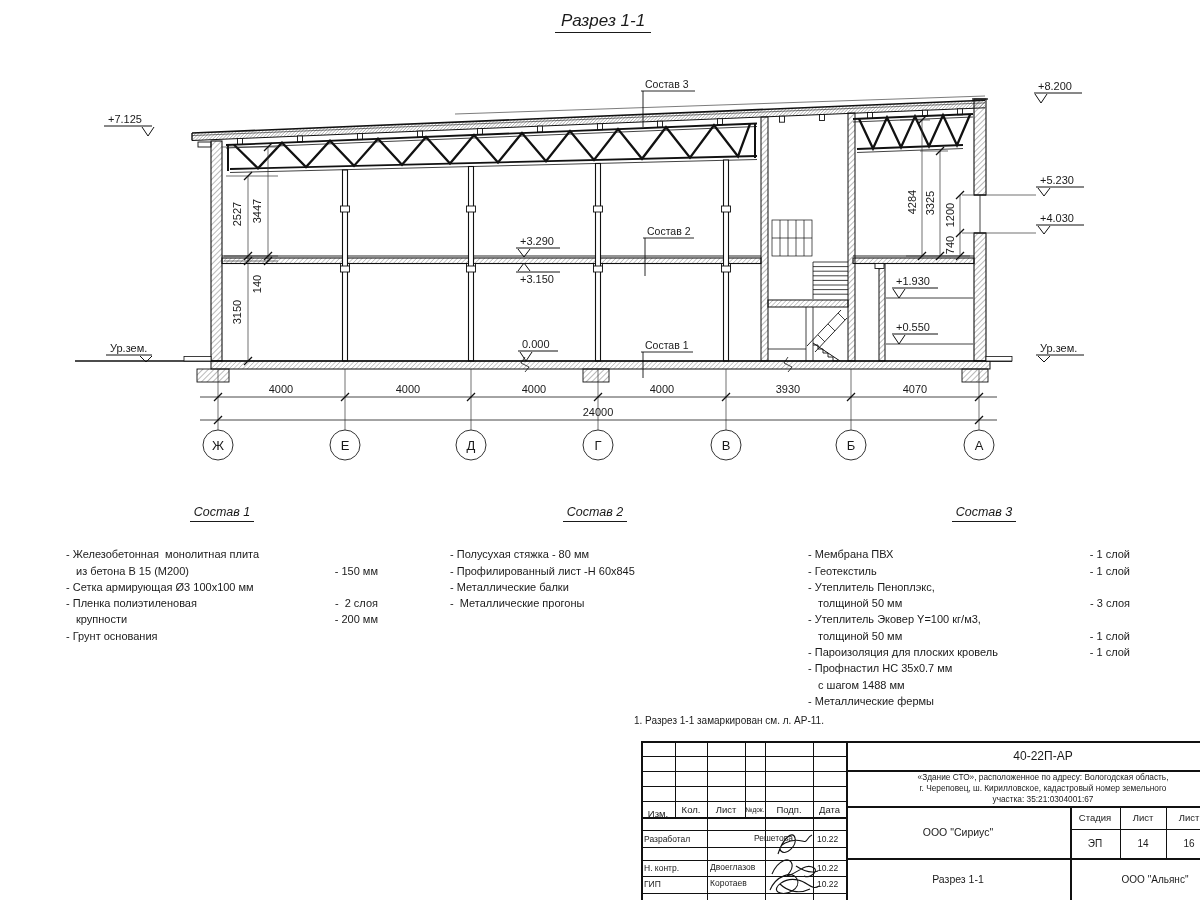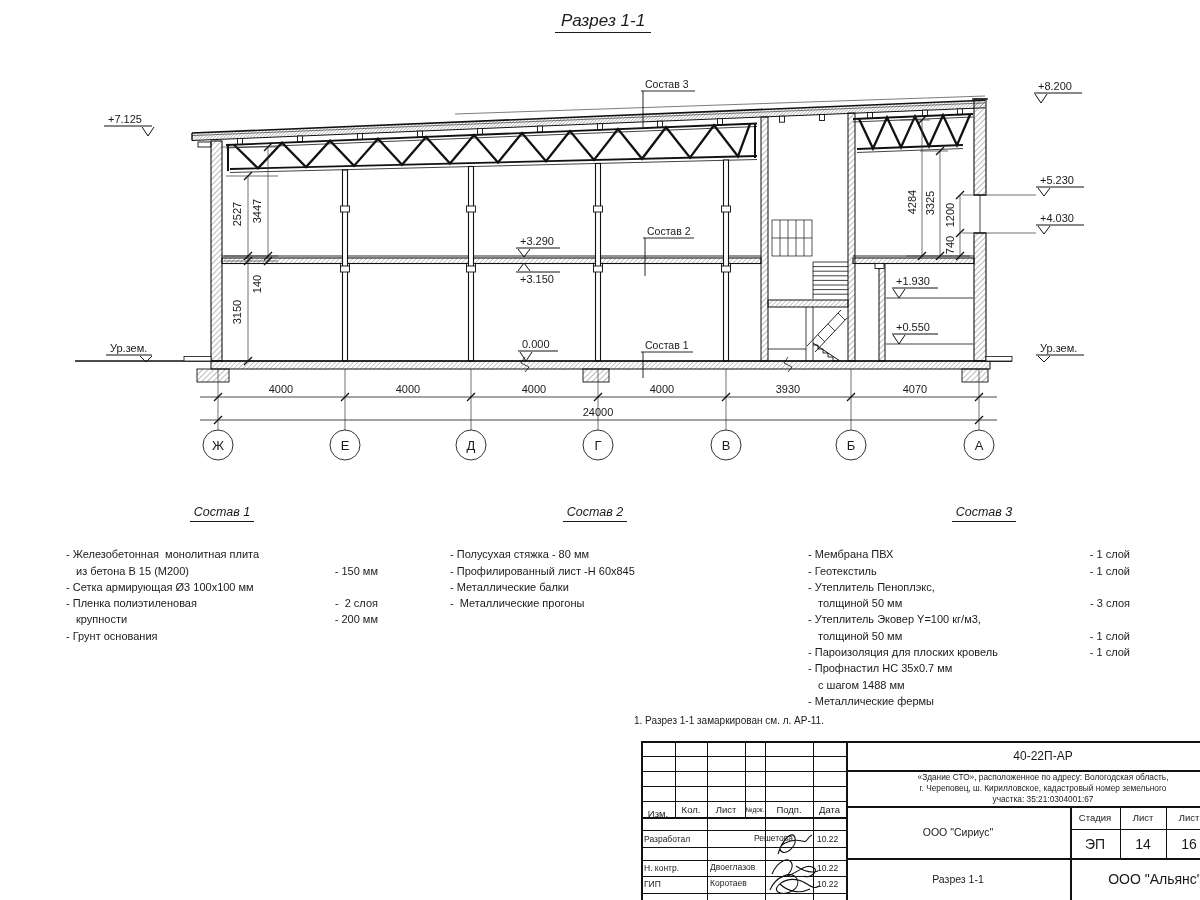--- a/index.html
+++ b/index.html
@@ -20,21 +20,21 @@
   #comp3 .comp-title{padding-left:30px;}
   #note{left:634px;top:715px;font-size:10px;z-index:2;}
   
   .tbx{position:absolute;z-index:2;background:transparent;}
   .vline{position:absolute;background:#111;width:1px;z-index:2;}
   .hline{position:absolute;background:#111;height:1px;z-index:2;}
   .thick{width:2px;}
   .thickh{height:2px;}
   .cellc{display:flex;align-items:center;justify-content:center;text-align:center;}
   .t95{font-size:9.5px;} .t85{font-size:8.5px;} .t105{font-size:10.5px;}
-  .t11{font-size:14px;align-items:center;} .t12{font-size:12px;} .t65{font-size:6.5px;}
+  .t11{font-size:10px;align-items:center;} .t12{font-size:12px;} .t65{font-size:6.5px;}
   .addr{font-size:8.3px;line-height:11px;text-align:center;}
 </style>
 </head>
 <body>
 
 <div id="page">
 
 <svg id="linework" width="1200" height="900" viewBox="0 0 1200 900">
   <defs>
     <pattern id="wallHatch" width="4" height="4" patternUnits="userSpaceOnUse" patternTransform="rotate(45)">

